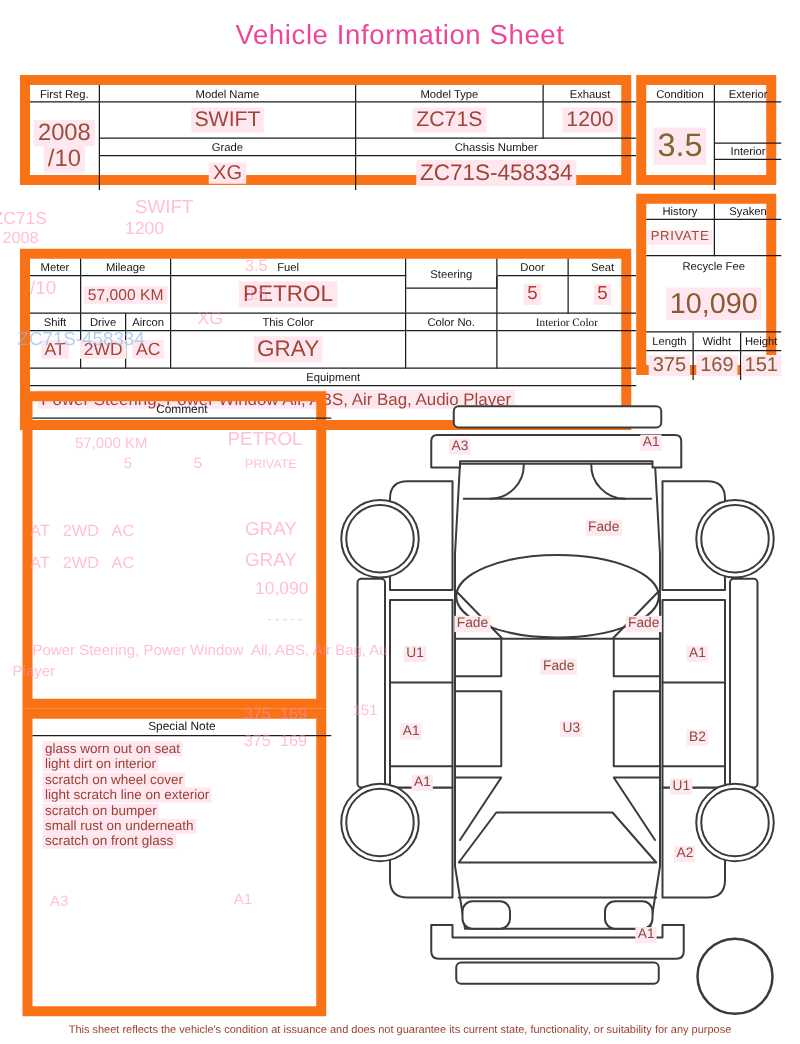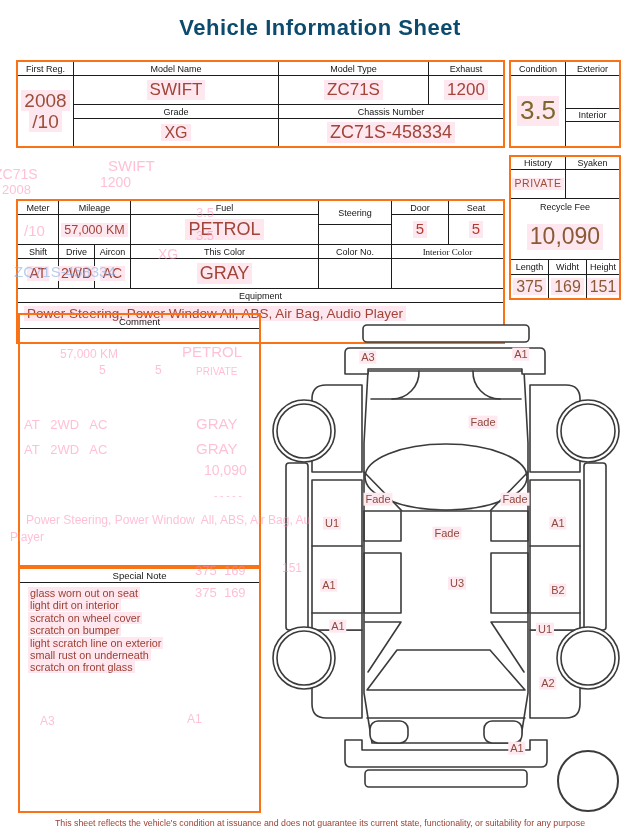--- a/index.html
+++ b/index.html
@@ -1,20 +1,20 @@
 <!DOCTYPE html>
 <html><head>
 <meta charset="utf-8">
 <style>
   html,body{margin:0;padding:0;background:#fff;}
   .page{position:relative;width:640px;height:835px;background:#ffffff;
         font-family:"Liberation Sans",sans-serif;overflow:hidden;}
   .title{position:absolute;left:0;top:15px;width:640px;text-align:center;
-         font-size:22px;font-weight:700;letter-spacing:.5px;color:#0c4a6e;}
-  .box{position:absolute;border:2px solid #f97316;box-sizing:border-box;background:transparent;}
+         font-size:22px;font-weight:400;letter-spacing:.5px;color:#ec4899;}
+  .box{position:absolute;border:8px solid #f97316;box-sizing:border-box;background:transparent;}
   .cell{position:absolute;box-sizing:border-box;display:flex;align-items:center;justify-content:center;overflow:visible;}
   .hdr{font-size:9px;color:#161616;white-space:nowrap;}
   .br{border-right:1.5px solid #1c1c1c;}
   .bb{border-bottom:1.5px solid #1c1c1c;}
   .hl{background:#ffe7f0;padding:0 3px;white-space:nowrap;line-height:1.12;}
   .red{color:#a04538;} .red2{color:#b23a31;} .brown{color:#8a5a36;}
   .olive{color:#7c682c;} .darkred{color:#9a4e3a;}
   .f10{font-size:10.5px;letter-spacing:.5px;} .f12{font-size:12.5px;} .f14{font-size:14px;}
   .f15{font-size:15px;} .f16{font-size:16px;} .f17{font-size:17px;} .f18{font-size:18px;}
   .f19{font-size:19px;} .f23{font-size:23px;} .f26{font-size:26px;}
@@ -157,22 +157,22 @@
   <div class="box" style="left:18px;top:313px;width:243px;height:254px;">
     <div class="cell boxhdr bb" style="left:0;top:0;width:239px;height:14px;">Comment</div>
   </div>
 
   <div class="box" style="left:18px;top:567px;width:243px;height:246px;">
     <div class="cell boxhdr bb" style="left:0;top:0;width:239px;height:14px;">Special Note</div>
     <div class="sn-body" id="sn-body">
         <div class="sn-line"><span class="hl">glass worn out on seat</span></div>
         <div class="sn-line"><span class="hl">light dirt on interior</span></div>
         <div class="sn-line"><span class="hl">scratch on wheel cover</span></div>
+        <div class="sn-line"><span class="hl">light scratch line on exterior</span></div>
         <div class="sn-line"><span class="hl">scratch on bumper</span></div>
-        <div class="sn-line"><span class="hl">light scratch line on exterior</span></div>
         <div class="sn-line"><span class="hl">small rust on underneath</span></div>
         <div class="sn-line"><span class="hl">scratch on front glass</span></div>
       </div>
   </div>
 
   <div class="diagram">
     <svg viewBox="0 0 370 500" width="370" height="500">
       <g stroke="#3b3b3b" stroke-width="1.6" fill="#ffffff" stroke-linejoin="round" stroke-linecap="round">
 
         <rect x="18" y="148" width="22" height="167" rx="3"></rect>

